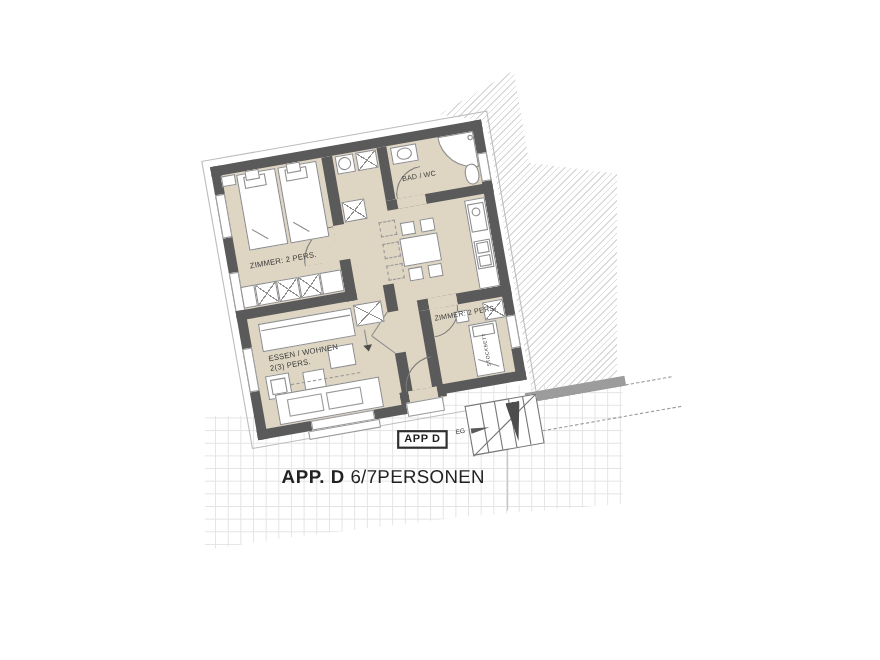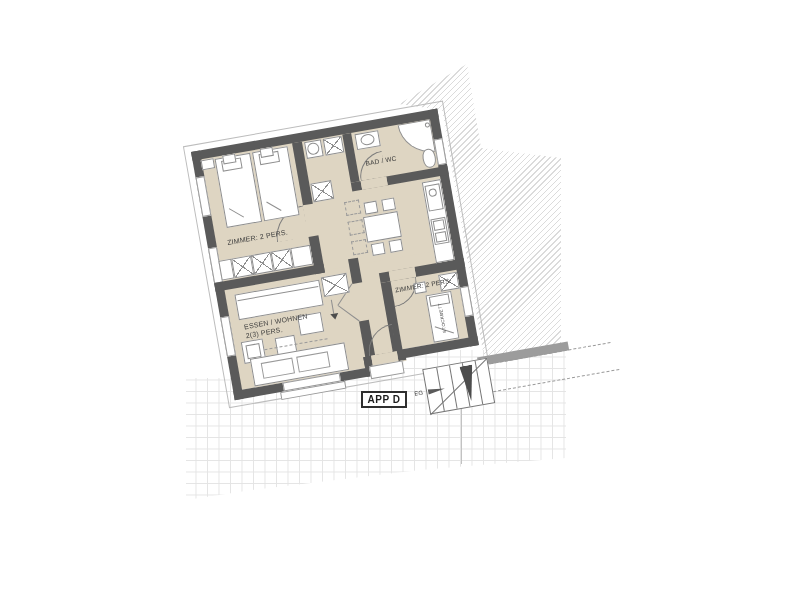--- a/index.html
+++ b/index.html
@@ -187,14 +187,15 @@
     </div>
     <div class="dot" style="left:258px;top:260px;width:122px;"></div>
     <div class="dot" style="left:256px;top:288px;width:128px;"></div>
     <div id="eg">EG</div>
     <div id="eg-arrow"></div>
   </div>
 
   <div id="appd-box">
     <span>APP D</span>
   </div>
+  <div id="title"><b>APP. D</b><span> 6/7PERSONEN</span></div>
 
 </div>
 
 </body></html>

